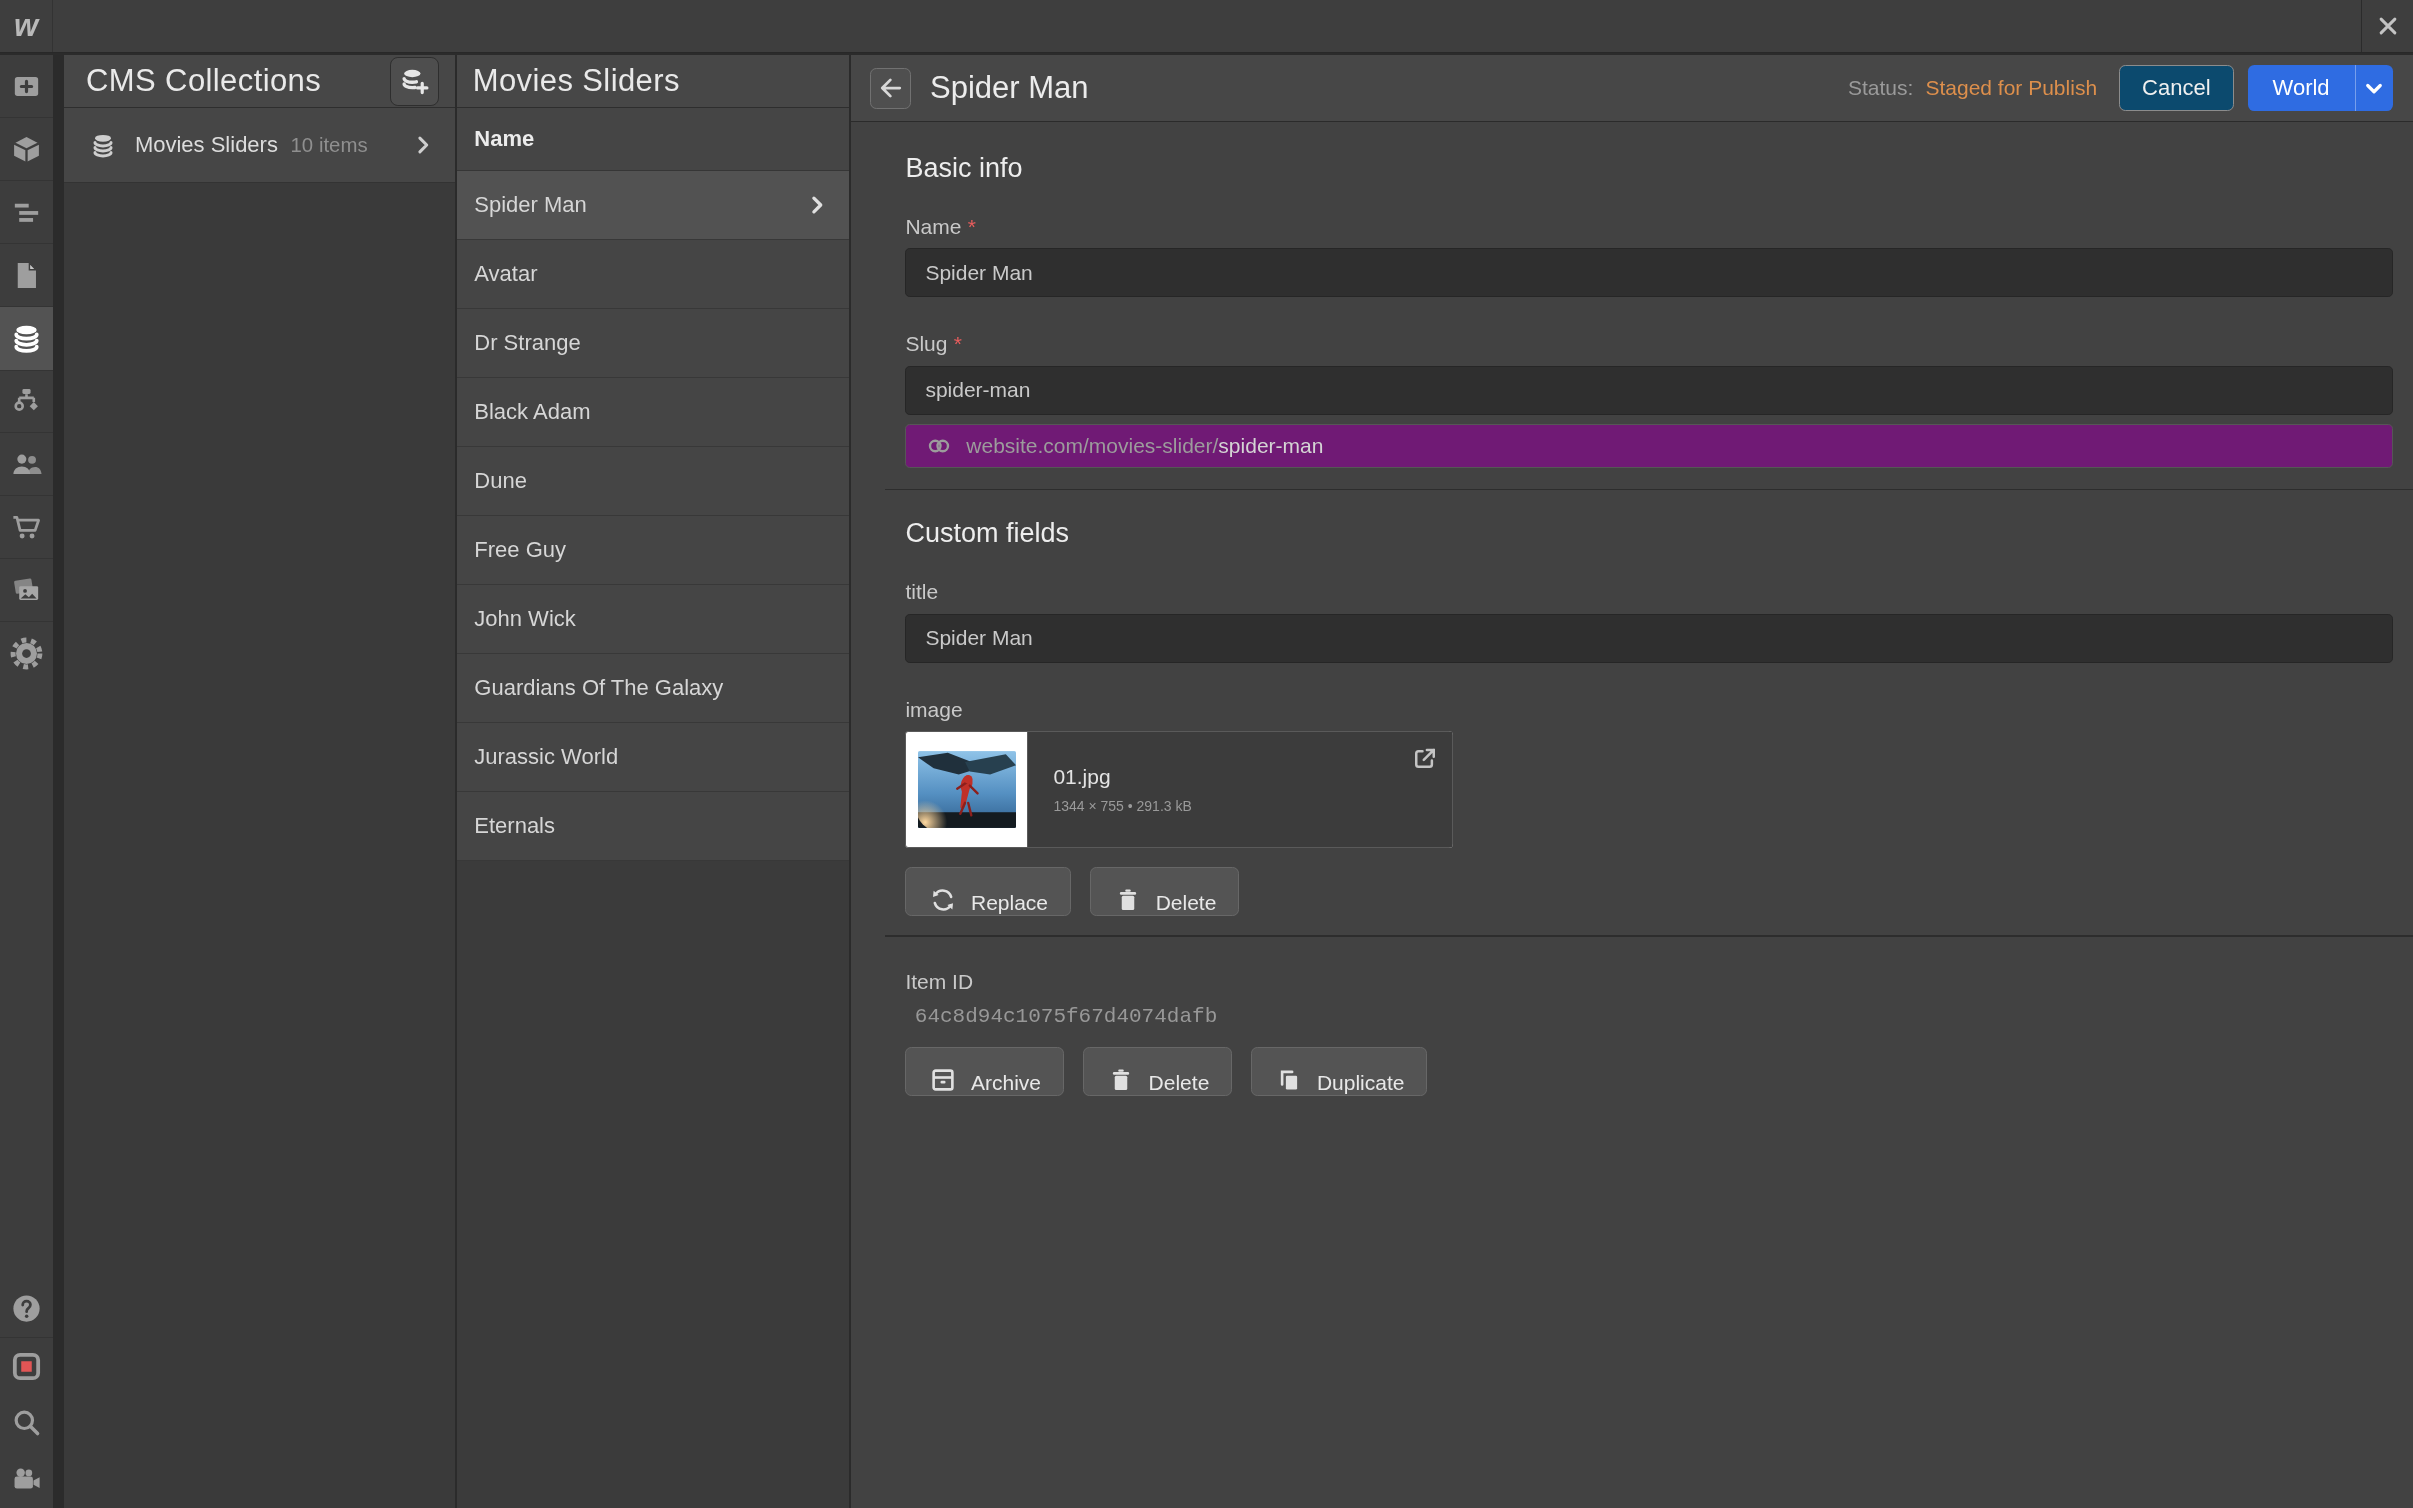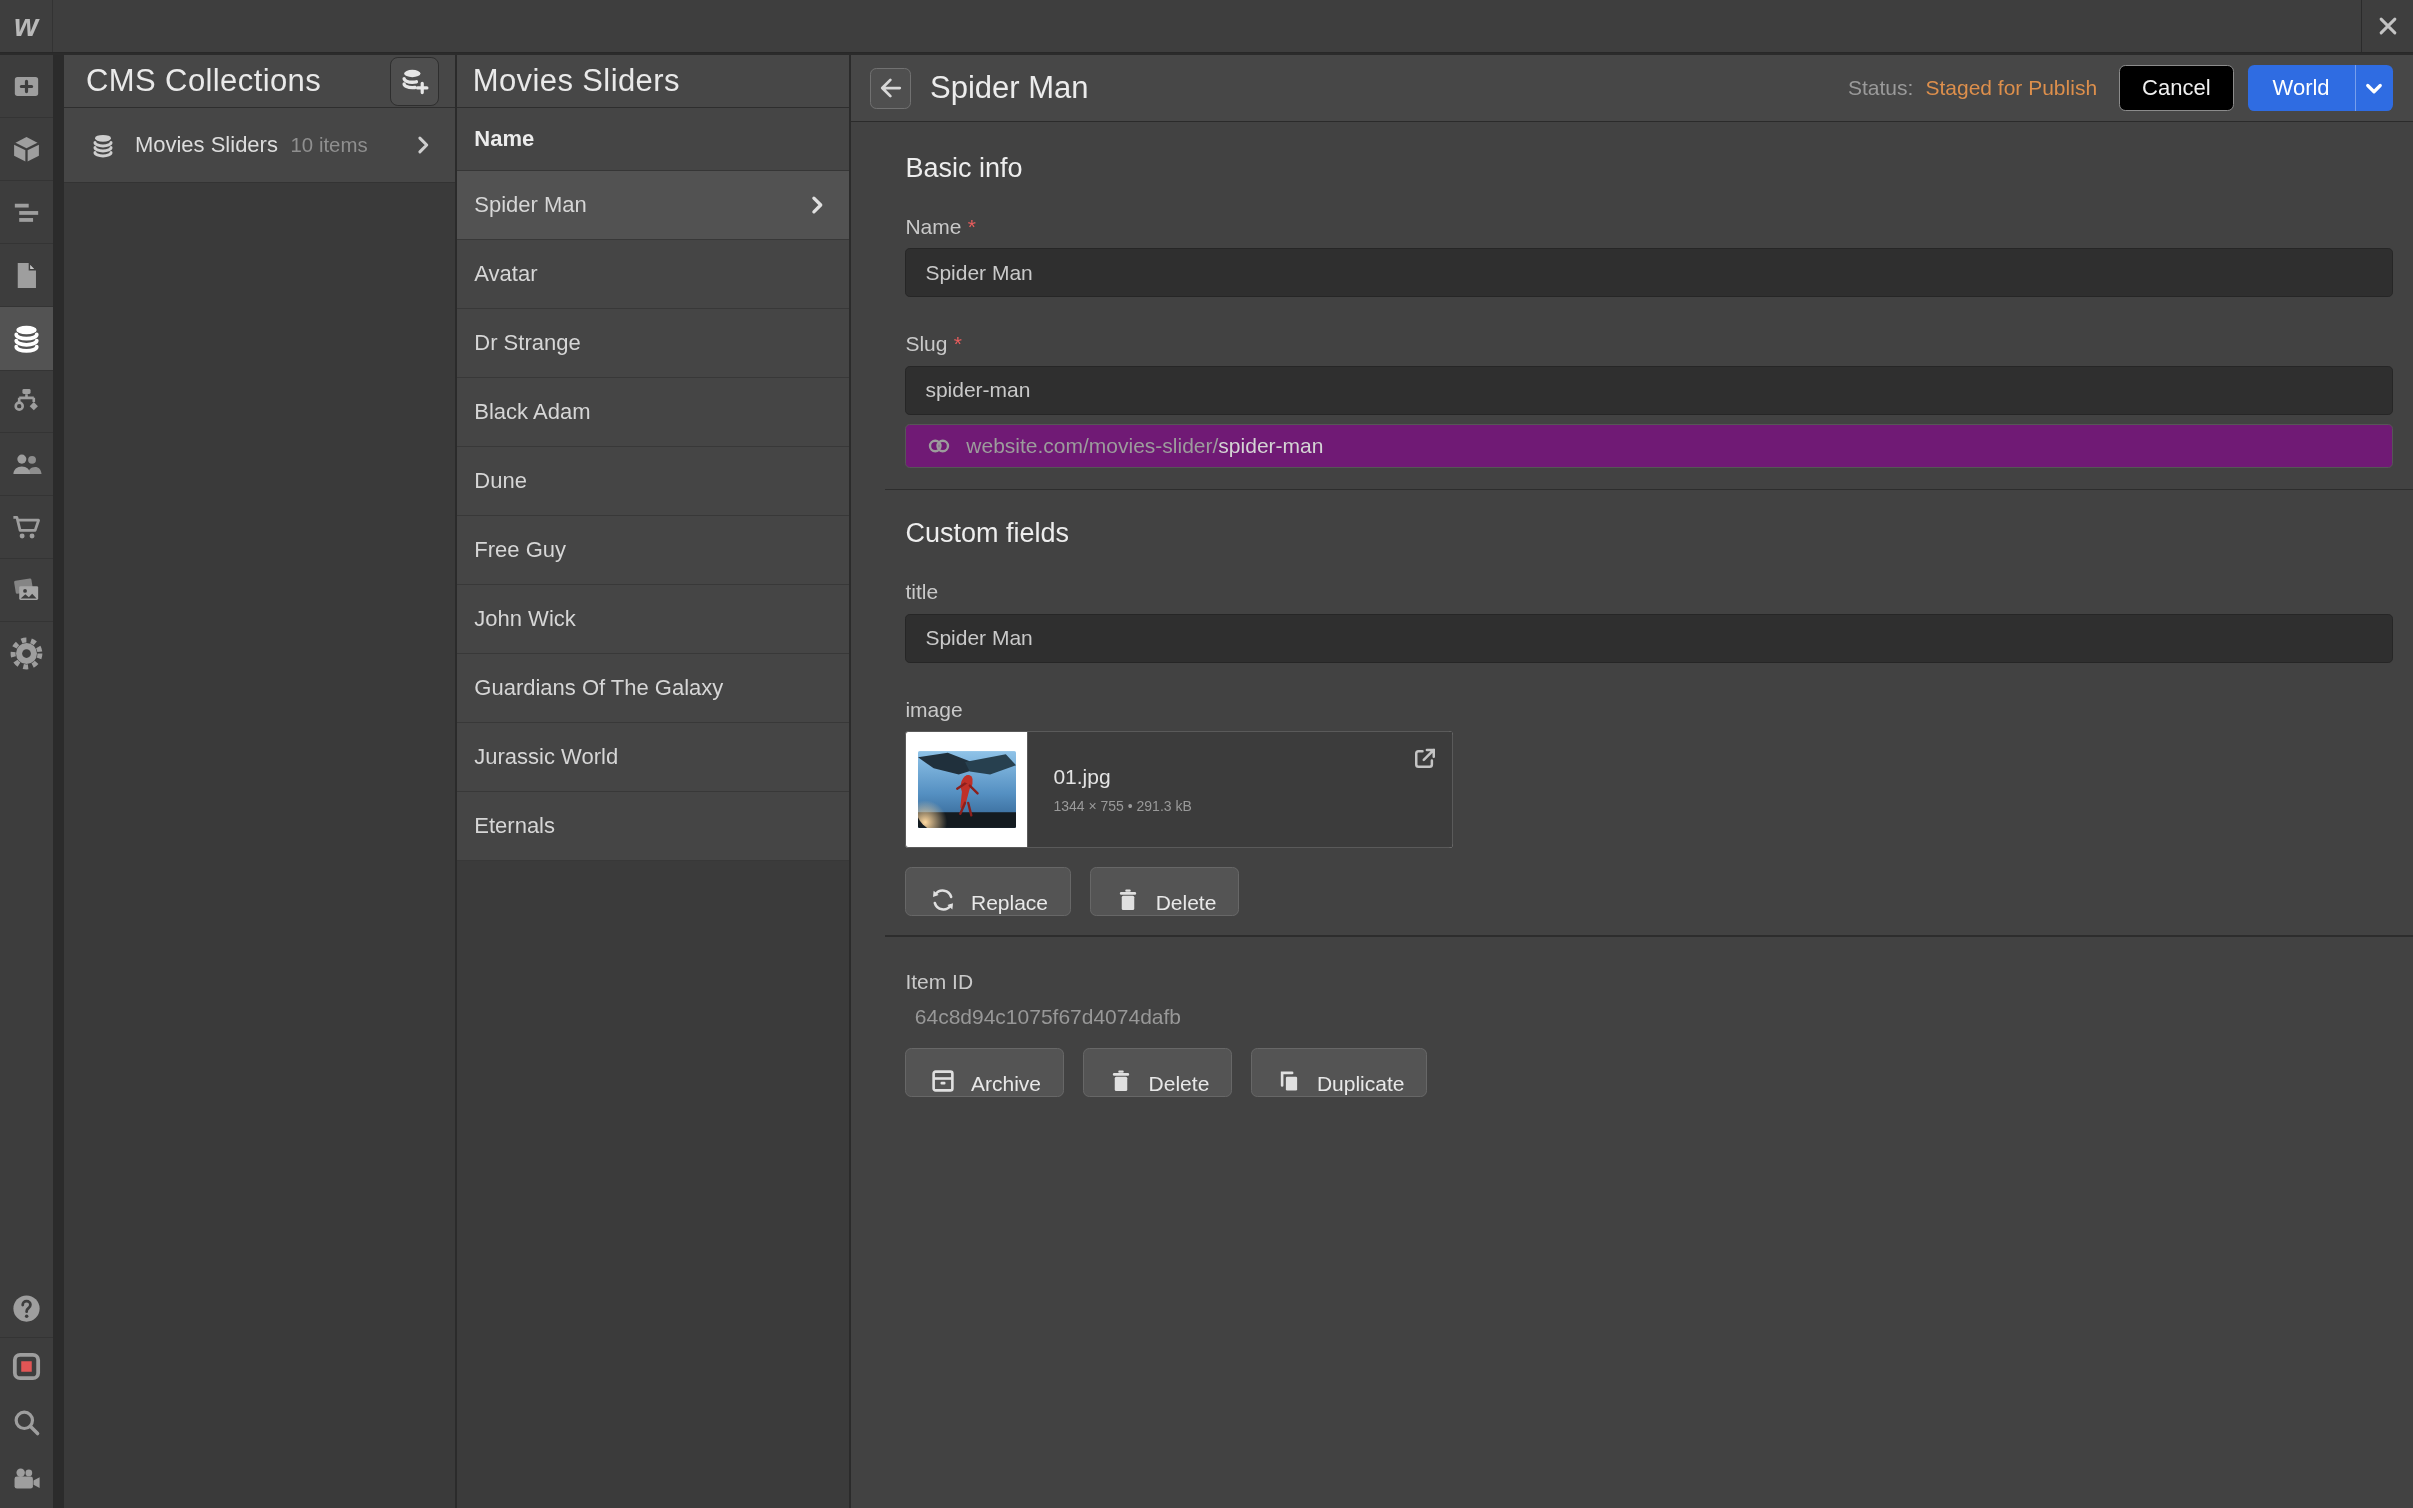--- a/index.html
+++ b/index.html
@@ -55,33 +55,33 @@
   
   .main-panel { position:absolute; left:851px; top:55px; right:0; bottom:0; background:#424242; overflow:hidden; }
   .edit-header { height:67px; background:#474747; border-bottom:1.6px solid #2b2b2b;
                  display:flex; align-items:center; padding:0 20.4px 0 19px; }
   .back-btn { width:41px; height:41px; background:#4f4f4f; border:1.6px solid #717171; border-radius:6.3px;
               display:flex; align-items:center; justify-content:center; cursor:pointer; }
   .edit-title { font-size:31px; color:#ececec; margin-left:19px; flex:1; }
   .status-line { font-size:21px; margin-right:22px; }
   .status-label { color:#9a9a9a; }
   .status-value { margin-left:6.3px; }
-  .cancel-btn { height:46px; padding:0 22px; background:#000000; border:1.6px solid #8c8c8c; border-radius:6.3px;
+  .cancel-btn { height:46px; padding:0 22px; background:#0c4a6e; border:1.6px solid #8c8c8c; border-radius:6.3px;
                 color:#f0f0f0; font-size:22px; display:flex; align-items:center; cursor:pointer; }
   .save-split { height:46px; margin-left:14px; border-radius:6.3px; overflow:hidden; display:flex; }
   .save-main { padding:0 25px; color:#fff; font-size:22px; display:flex; align-items:center; cursor:pointer; }
   .save-caret { width:38px; display:flex; align-items:center; justify-content:center;
                 border-left:1.6px solid rgba(255,255,255,.35); cursor:pointer; }
 
   .content { padding:31px 20.4px 0 20.4px;margin-left:34px; }
   .section-heading { font-size:27px; font-weight:500; color:#ededed; }
   .field-label { font-size:21px; color:#c9c9c9; }
   .req { color:#e85d5d; margin-left:6.3px; font-size:21px; }
   .mt40 { margin-top:31px; } .mt44 { margin-top:35px; } .mt36 { margin-top:28px; }
-  .mt12 { margin-top:9.4px; } .mt24 { margin-top:19px; } .mt14 { margin-top:11px; } .mt42 { margin-top:33px; }
+  .mt12 { margin-top:9.4px; } .mt24 { margin-top:19px; } .mt14 { margin-top:11px;font-family:Liberation Mono, monospace; } .mt42 { margin-top:33px; }
 
   .text-input { width:100%; height:49px; background:#2f2f2f; border:1.6px solid #262626; border-radius:4.7px;
                 color:#c9c9c9; font-size:21px; padding:0 19px; font-family:"Liberation Sans", sans-serif; outline:none; }
 
   .url-bar { width:100%; height:44px; background:#701a75; border:1.6px solid #565656; border-radius:4.7px;
              display:flex; align-items:center; padding:0 17.3px; }
   .url-text { font-size:21px; color:#9c9c9c; margin-left:12.6px; }
   .url-text .url-slug { color:#d4d4d4; }
 
   .divider { height:1.6px; background:#2d2d2d; margin:20.4px -20.4px 0 -20.4px; }

